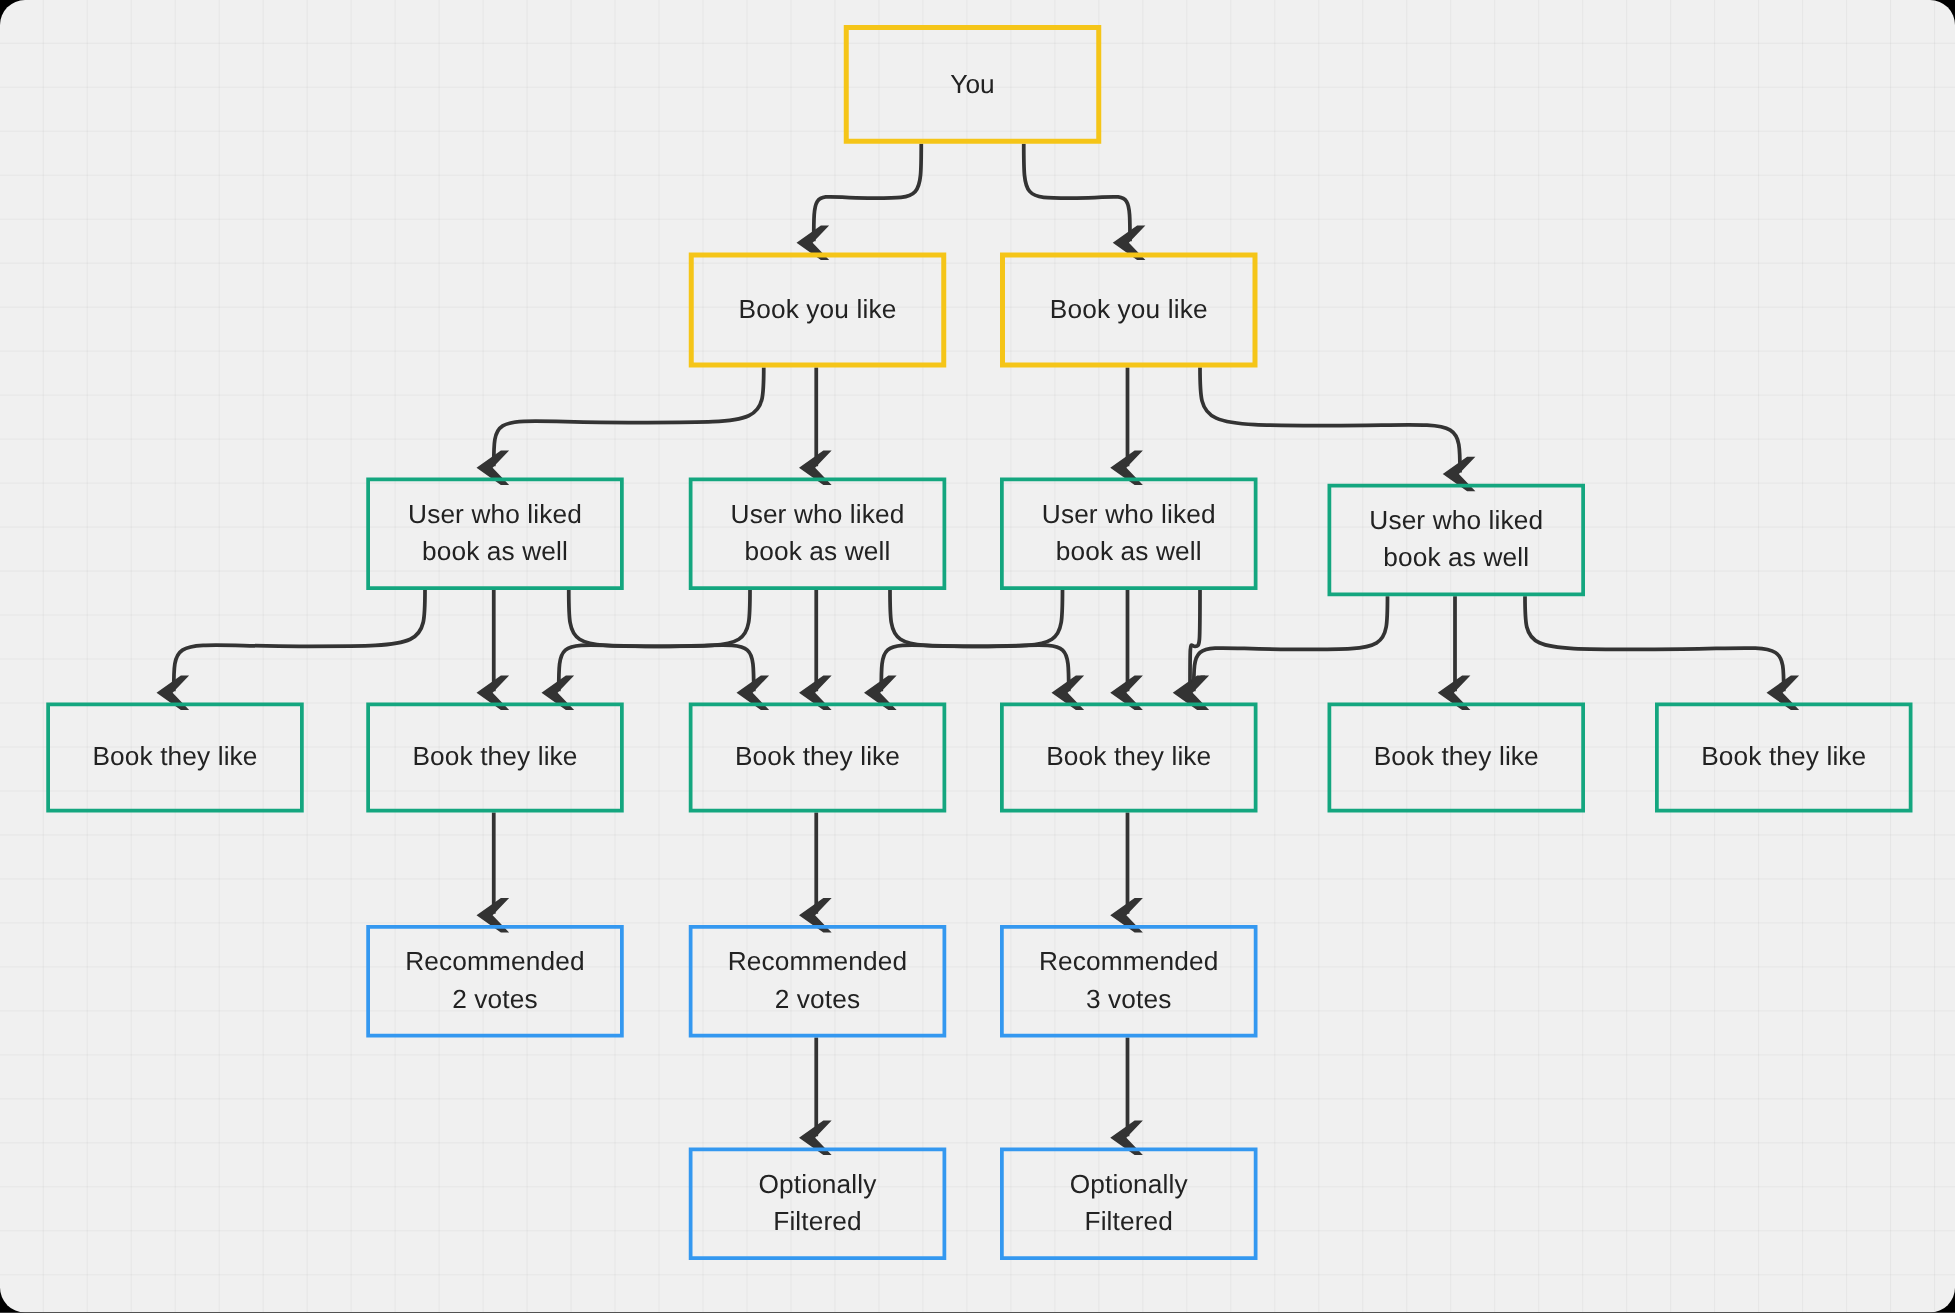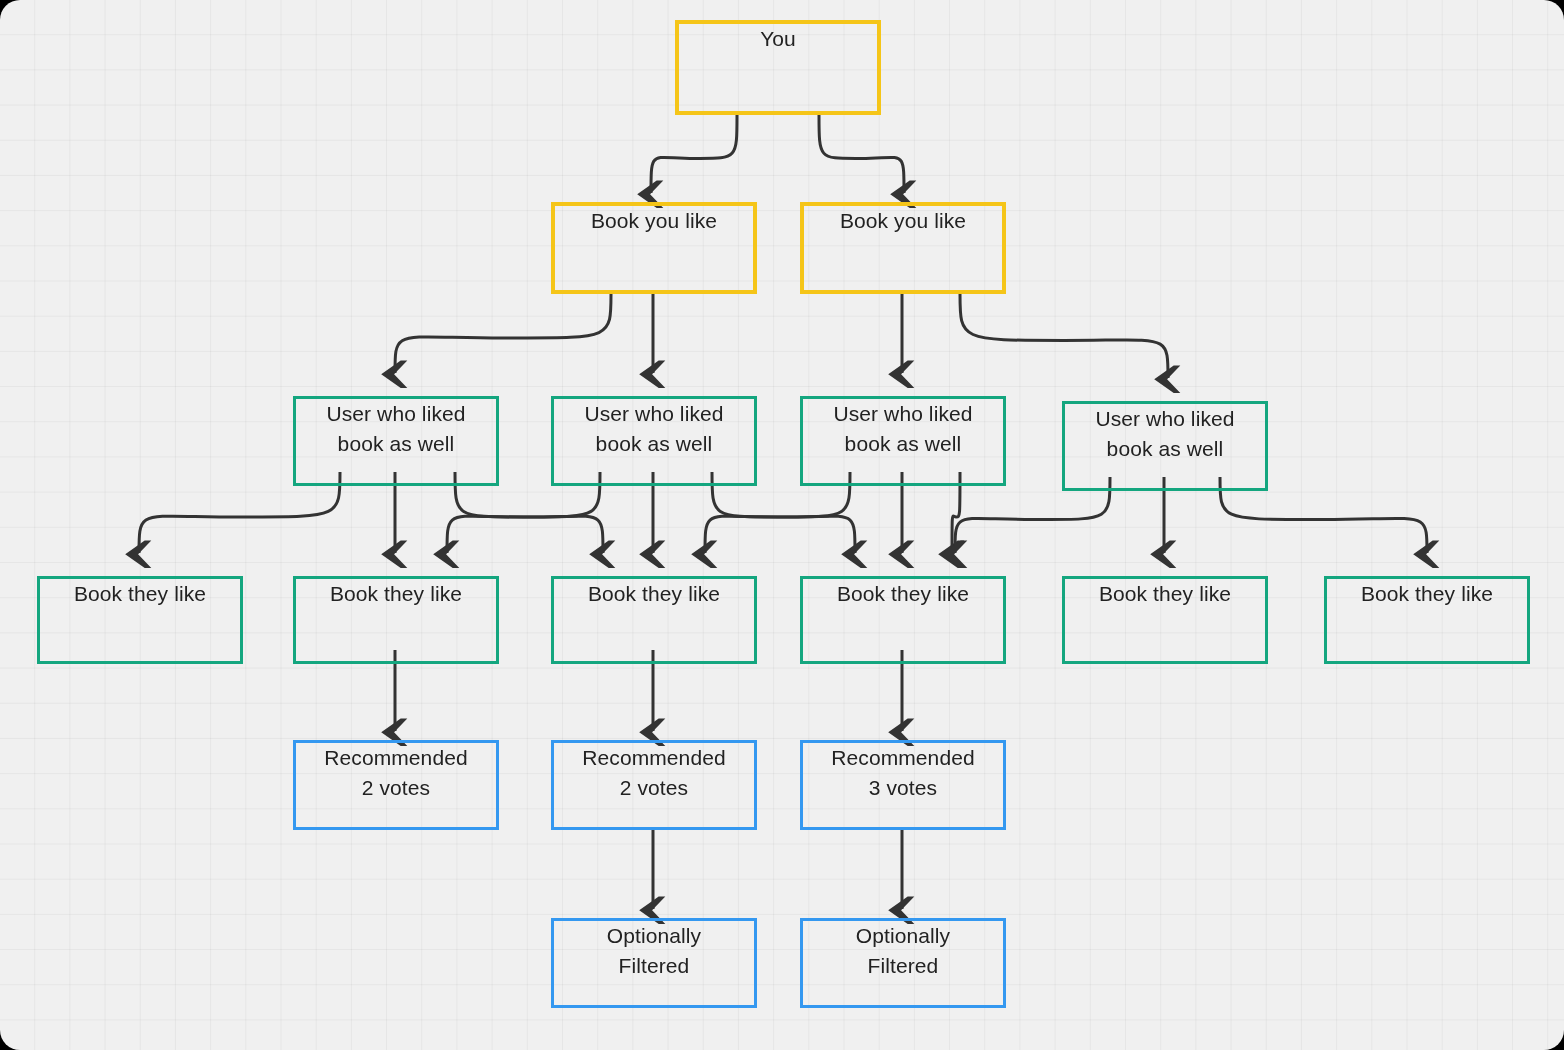--- a/index.html
+++ b/index.html
@@ -26,31 +26,32 @@
     left: 0;
     top: 0;
     width: 1564px;
     height: 1050px;
     pointer-events: none;
   }
   .node {
     position: absolute;
     box-sizing: border-box;
     display: flex;
+    align-items: center;
     justify-content: center;
     text-align: center;
     background: transparent;
     color: #222222;
     font-size: 21px;
     line-height: 1.42;
     letter-spacing: 0.1px;
     white-space: pre-line;
   }
   .node.yellow { border: 4px solid #F5C518; }
-  .node.teal   { border: 3px solid #14A67F; margin-top: 14px; }
+  .node.teal   { border: 3px solid #14A67F; }
   .node.blue   { border: 3px solid #3498F0; }
 </style>
 </head>
 <body>
 
 <div id="canvas">
   <svg id="edge-layer" viewBox="0 0 1564 1050" xmlns="http://www.w3.org/2000/svg">
     <defs>
       <marker id="arrow" markerWidth="11" markerHeight="11" refX="4.6" refY="5" orient="auto" markerUnits="strokeWidth">
         <path d="M0.4,0.9 L5,5.3 L9.6,0.9 L9.6,3.1 L5,9.6 L0.4,3.1 Z" fill="#333333"></path>

